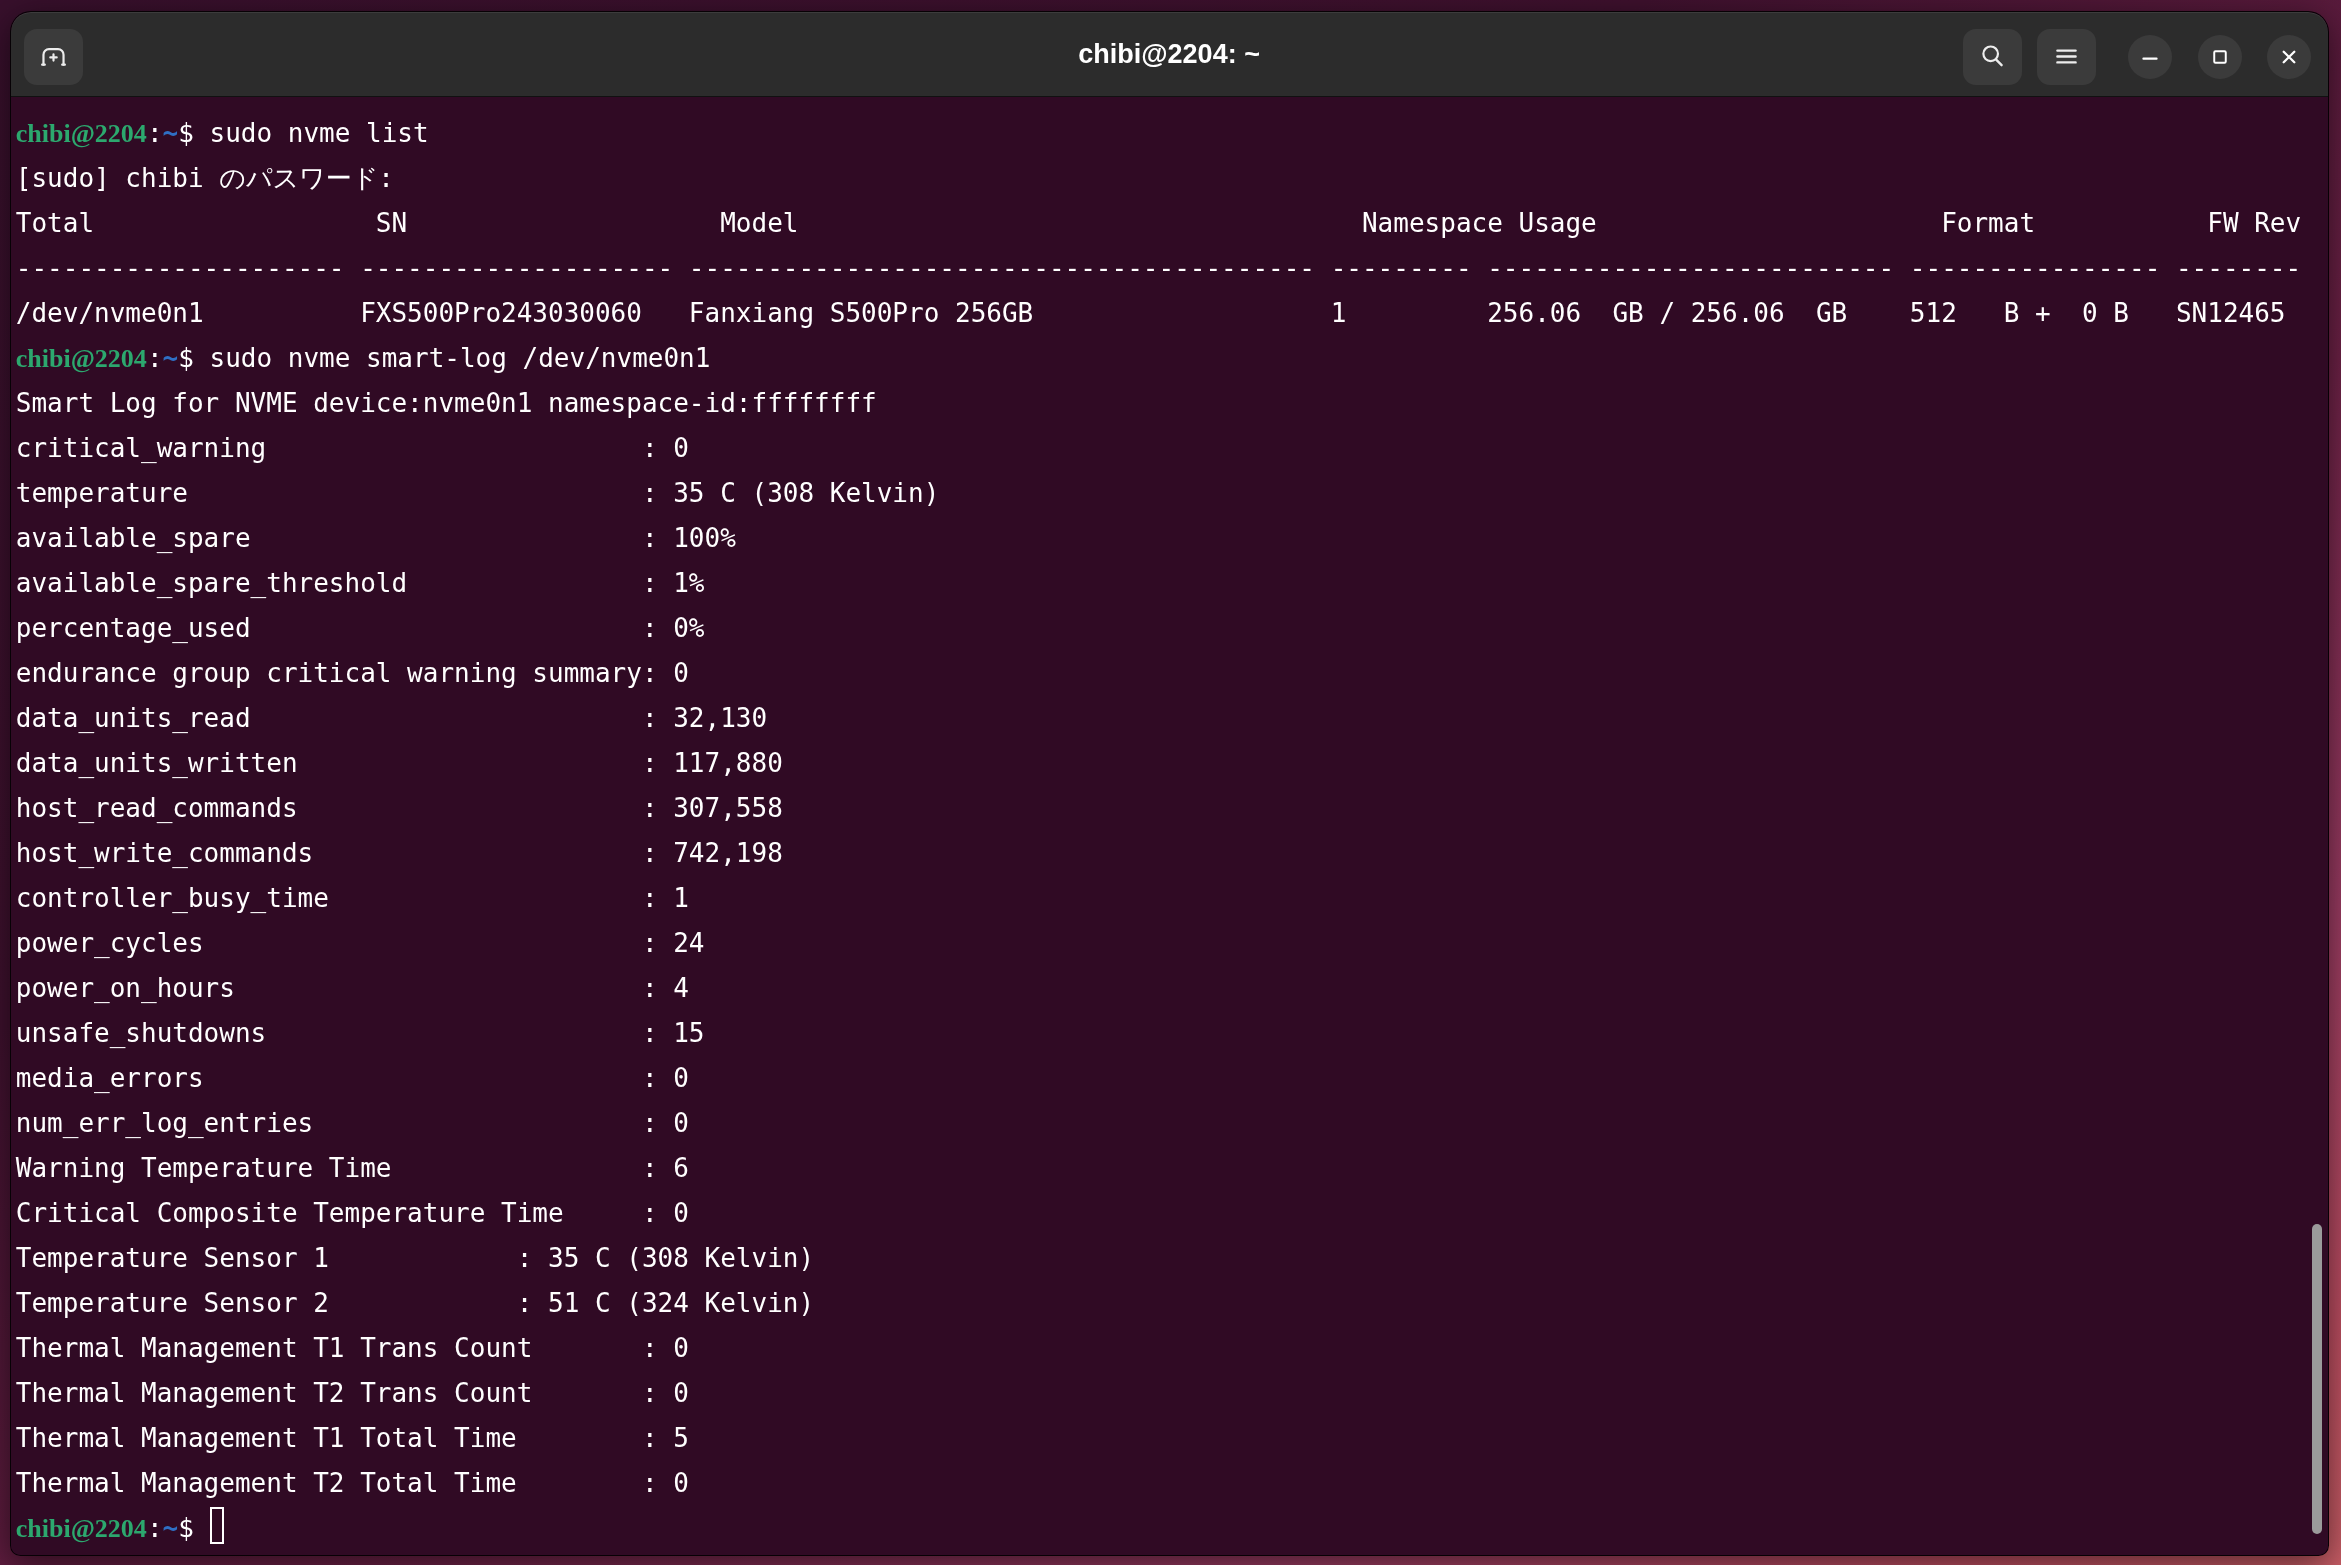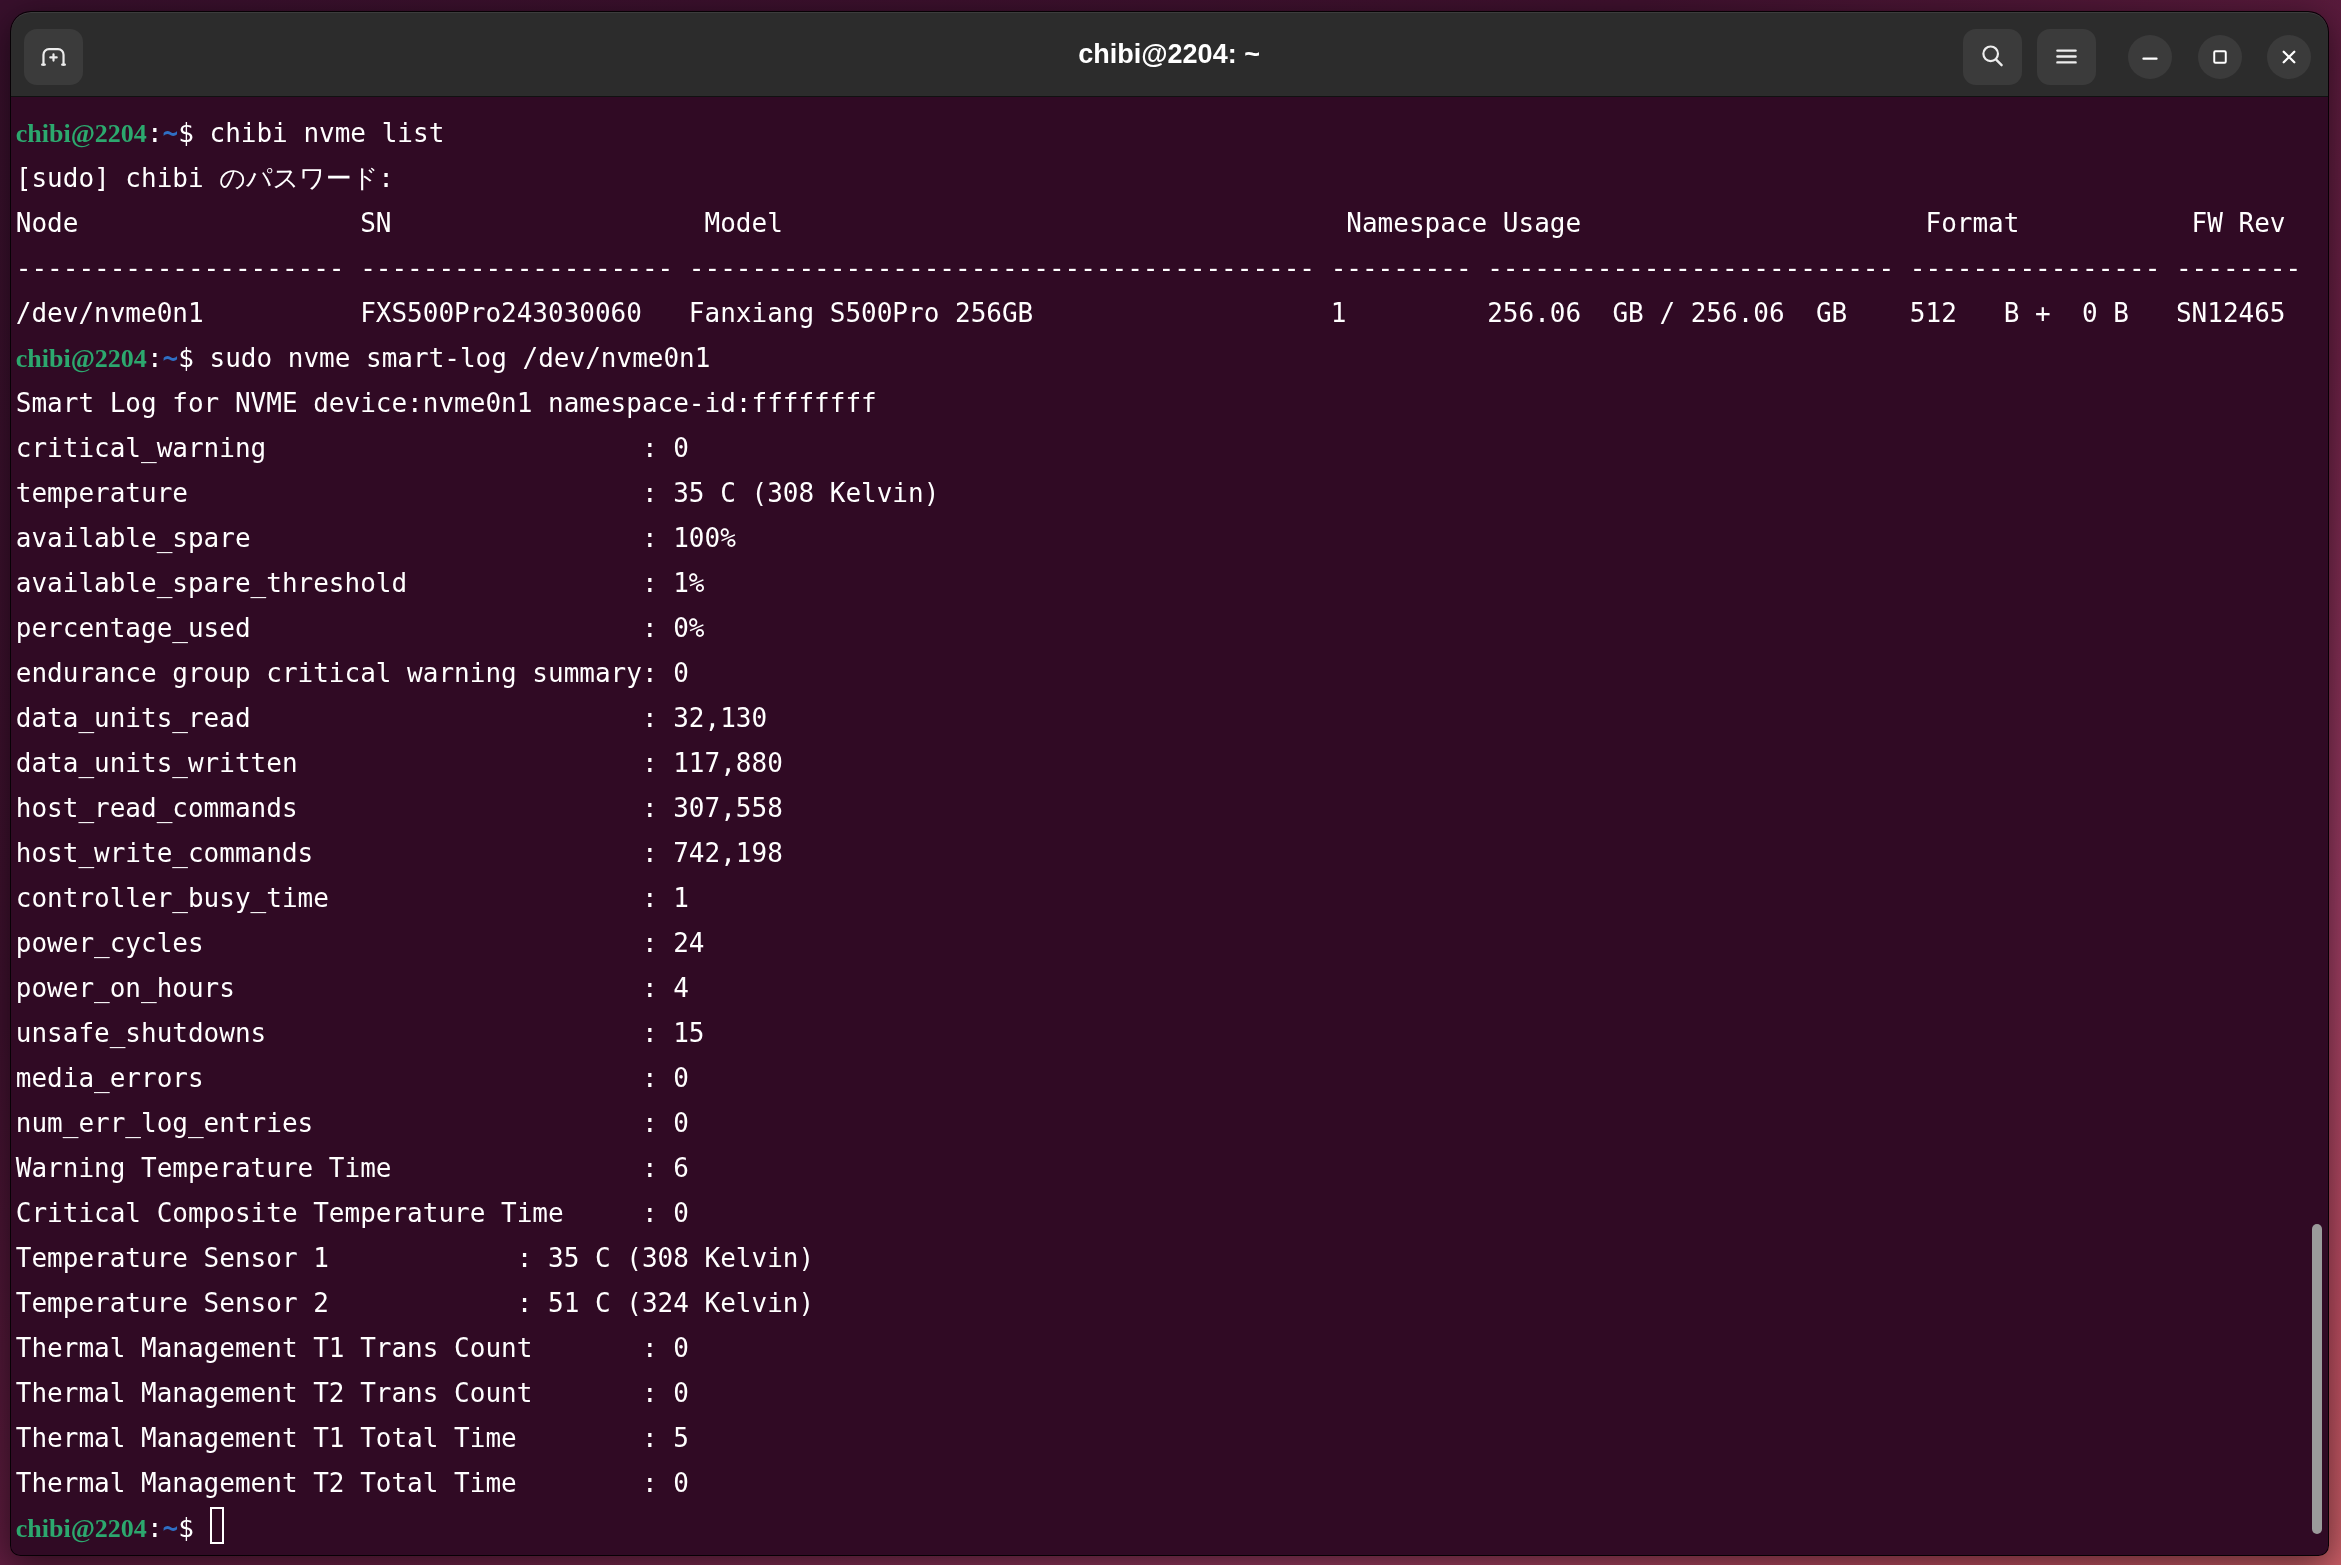--- a/index.html
+++ b/index.html
@@ -106,23 +106,23 @@
 
     <div class="tb-circle btn-close">
       <svg width="30" height="30" viewBox="0 0 34 34">
         <path d="M11 11 L23 23 M23 11 L11 23" stroke="#ffffff" stroke-width="2.6" stroke-linecap="round"></path>
       </svg>
     </div>
 
   </div>
 
   <div class="terminal">
-      <div class="line"><span class="c-g">chibi@2204</span><span class="c-w">:</span><span class="c-b">~</span><span class="c-w">$ chibi nvme list</span></div>
+      <div class="line"><span class="c-g">chibi@2204</span><span class="c-w">:</span><span class="c-b">~</span><span class="c-w">$ sudo nvme list</span></div>
       <div class="line"><span class="c-w">[sudo] chibi のパスワード: </span></div>
-      <div class="line"><span class="c-w">Node                  SN                    Model                                    Namespace Usage                      Format           FW Rev</span></div>
+      <div class="line"><span class="c-w">Total                  SN                    Model                                    Namespace Usage                      Format           FW Rev</span></div>
       <div class="line"><span class="c-w">--------------------- -------------------- ---------------------------------------- --------- -------------------------- ---------------- --------</span></div>
       <div class="line"><span class="c-w">/dev/nvme0n1          FXS500Pro243030060   Fanxiang S500Pro 256GB                   1         256.06  GB / 256.06  GB    512   B +  0 B   SN12465</span></div>
       <div class="line"><span class="c-g">chibi@2204</span><span class="c-w">:</span><span class="c-b">~</span><span class="c-w">$ sudo nvme smart-log /dev/nvme0n1</span></div>
       <div class="line"><span class="c-w">Smart Log for NVME device:nvme0n1 namespace-id:ffffffff</span></div>
       <div class="line"><span class="c-w">critical_warning                        : 0</span></div>
       <div class="line"><span class="c-w">temperature                             : 35 C (308 Kelvin)</span></div>
       <div class="line"><span class="c-w">available_spare                         : 100%</span></div>
       <div class="line"><span class="c-w">available_spare_threshold               : 1%</span></div>
       <div class="line"><span class="c-w">percentage_used                         : 0%</span></div>
       <div class="line"><span class="c-w">endurance group critical warning summary: 0</span></div>

